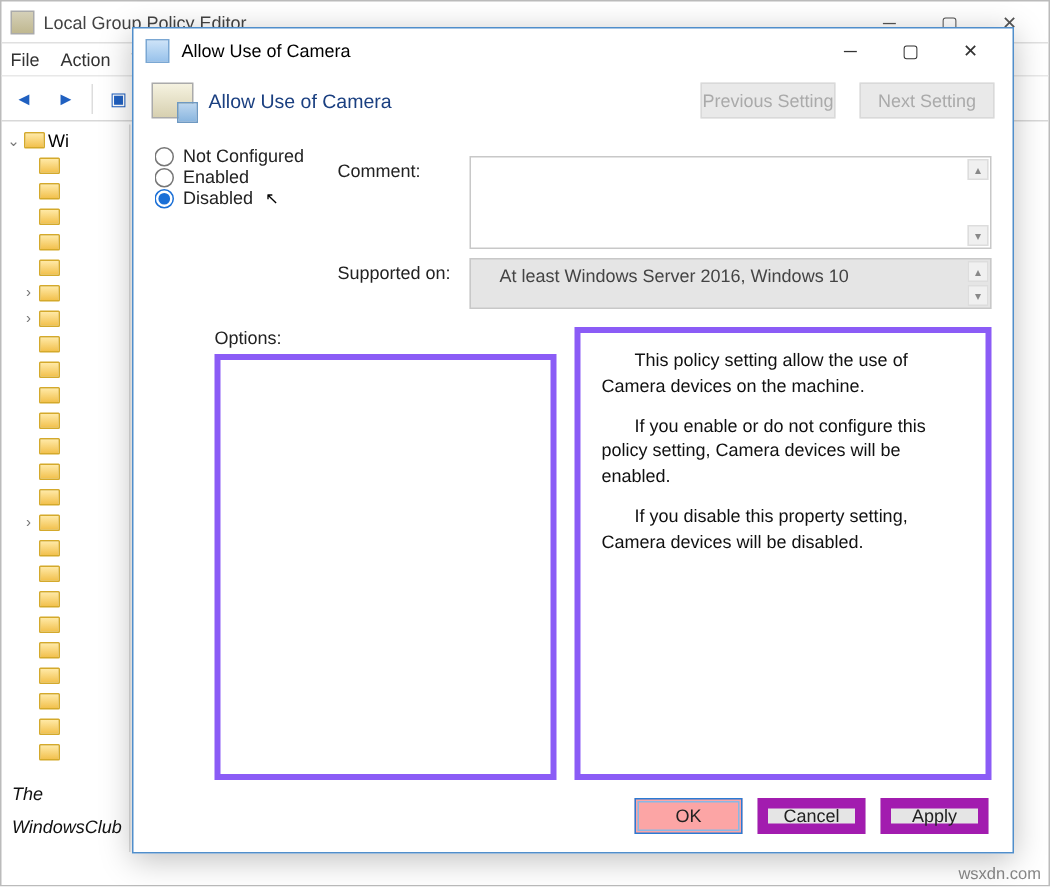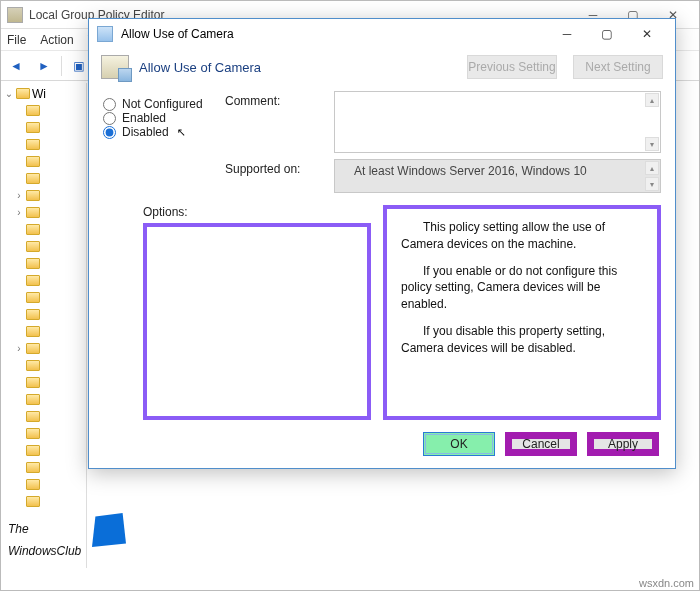--- a/index.html
+++ b/index.html
@@ -16,51 +16,51 @@
     .content { position: absolute; top: 82px; left: 1px; right: 1px; bottom: 22px; display: flex; }
     .tree { width: 85px; border-right: 1px solid #ddd; overflow: hidden; padding: 2px 0 0 2px; }
     .tree-row { display: flex; align-items: center; height: 17px; gap: 2px; white-space: nowrap; }
     .tree-icon { width: 14px; height: 11px; background: linear-gradient(#ffe9a6,#f2c14e); border: 1px solid #d4a92b; border-radius: 1px; }
     .expander { width: 10px; color: #777; font-size: 10px; display: inline-block; text-align: center;}
     .statusbar { position: absolute; bottom: 0; left: 1px; right: 1px; height: 21px; border-top: 1px solid #ddd; padding: 2px 6px; color: #333; display:flex; align-items:center;}
     .watermark-logo { position: absolute; left: 0; bottom: 28px; font-style: italic; font-size: 22px; color: #111; line-height: 1; padding:4px 8px;}
     .watermark-logo .blue { width: 34px; height: 34px; background: #0a6ed8; display: inline-block; vertical-align: middle; clip-path: polygon(10% 10%,90% 0,100% 90%,0 100%); margin: 0 2px;}
     .wsxdn { position: absolute; right: 6px; bottom: 2px; font-size: 11px; color: #888; }
     
-    .dialog { position: absolute; left: 88px; top: 18px; width: 588px; height: 451px; background: #fff; border: 1px solid #508ecb; box-shadow: 0 4px 20px rgba(0,0,0,.25); display:flex; flex-direction:column;}
+    .dialog { position: absolute; left: 88px; top: 18px; width: 588px; height: 551px; background: #fff; border: 1px solid #508ecb; box-shadow: 0 4px 20px rgba(0,0,0,.25); display:flex; flex-direction:column;}
     .dlg-titlebar { height: 30px; display: flex; align-items: center; padding: 0 8px; }
     .dlg-titlebar .dicon { width: 16px; height: 16px; margin-right: 8px; background: linear-gradient(#cde3f8,#98c2eb); border:1px solid #7aa7d3;}
     .dlg-titlebar .spacer { flex: 1; }
     .dlg-titlebar .wbtn { width: 40px; height: 28px; display: flex; align-items: center; justify-content: center; color: #333; }
     .dlg-header { display: flex; align-items: center; padding: 6px 12px; gap: 10px;}
     .dlg-header .hicon { width: 28px; height: 24px; background: linear-gradient(#f5f2e0,#d7d0b0); border:1px solid #aaa; position:relative;}
     .dlg-header .hicon::after { content:""; position:absolute; right:-4px; bottom:-4px; width:12px;height:12px; background:linear-gradient(#bcd6ef,#8ab6df); border:1px solid #6e99c2;}
     .dlg-header .htitle { color: #1a3f80; font-size: 13px; flex:1;}
     .navbtn { width: 90px; height: 24px; background: #e9e9e9; border: 1px solid #d9d9d9; color: #aaa; display:flex; align-items:center; justify-content:center; margin-left:6px;}
     .dlg-body { flex:1; padding: 6px 14px 0 14px; display:flex; flex-direction:column; gap:0;}
     .upper { display:flex; gap: 12px; }
     .radios { width: 110px; padding-top: 6px; display:flex; flex-direction:column; gap:0;}
     .radio-row { display:flex; align-items:center; gap:6px; color:#222;}
     .radio-row input { accent-color:#1a6fd6; width:13px; height:13px;}
     .cursor-arrow { font-size: 11px; margin-left:2px; color:#000;}
-    .fields { flex:1; display:grid; grid-template-columns: 86px 1fr; grid-template-rows: 62px auto; gap:6px 23px; align-items:start;}
+    .fields { flex:1; display:grid; grid-template-columns: 86px 1fr; grid-template-rows: 62px auto; gap:6px 2px; align-items:start;margin-top:13px;}
     .flabel { color:#222; padding-top:3px;}
     .comment-box { border:1px solid #c8c8c8; height:62px; background:#fff; position:relative;}
     .comment-box .scroll-up,.supported-box .scroll-up { position:absolute; right:1px; top:1px; width:14px;height:14px;background:#f0f0f0;border:1px solid #ddd;display:flex;align-items:center;justify-content:center;font-size:8px;color:#888;}
     .comment-box .scroll-dn,.supported-box .scroll-dn { position:absolute; right:1px; bottom:1px; width:14px;height:14px;background:#f0f0f0;border:1px solid #ddd;display:flex;align-items:center;justify-content:center;font-size:8px;color:#888;}
     .supported-box { border:1px solid #c8c8c8; height:34px; background:#e5e5e5; position:relative; padding:4px 18px 4px 19px; color:#444;}
     .lower { display:flex; gap:12px; margin-top:12px; flex:1; min-height:0;padding-left:40px;}
     .col-label { color:#222; margin-bottom:4px;}
     .options-col { width: 228px; display:flex; flex-direction:column;}
     .help-col { flex:1; display:flex; flex-direction:column;}
     .panel { border:4px solid #8b5cf6; flex:1; background:#fff; padding:10px 14px; color:#111; line-height:1.4;}
     .panel p { margin-bottom:10px; text-indent: 22px;}
     .dlg-footer { height:48px; display:flex; align-items:center; justify-content:flex-end; gap:10px; padding:0 16px;}
     .btn { min-width:72px; height:24px; background:#e5e5e5; border:7px solid #a21caf; display:flex; align-items:center; justify-content:center; color:#222;}
-    .btn.primary { border:1px solid #2a7ad4; outline:1px solid #88b8e6; outline-offset:-3px; background:#86efac;}
+    .btn.primary { border:1px solid #2a7ad4; outline:1px solid #88b8e6; outline-offset:-3px; background:#fca5a5;}
   </style>
 </head>
 <body>
 
 <div class="parent-window">
   <div class="parent-titlebar">
     <span class="icon"></span>
     <span>Local Group Policy Editor</span>
     <span class="spacer"></span>
     <span class="winbtn">─</span>

